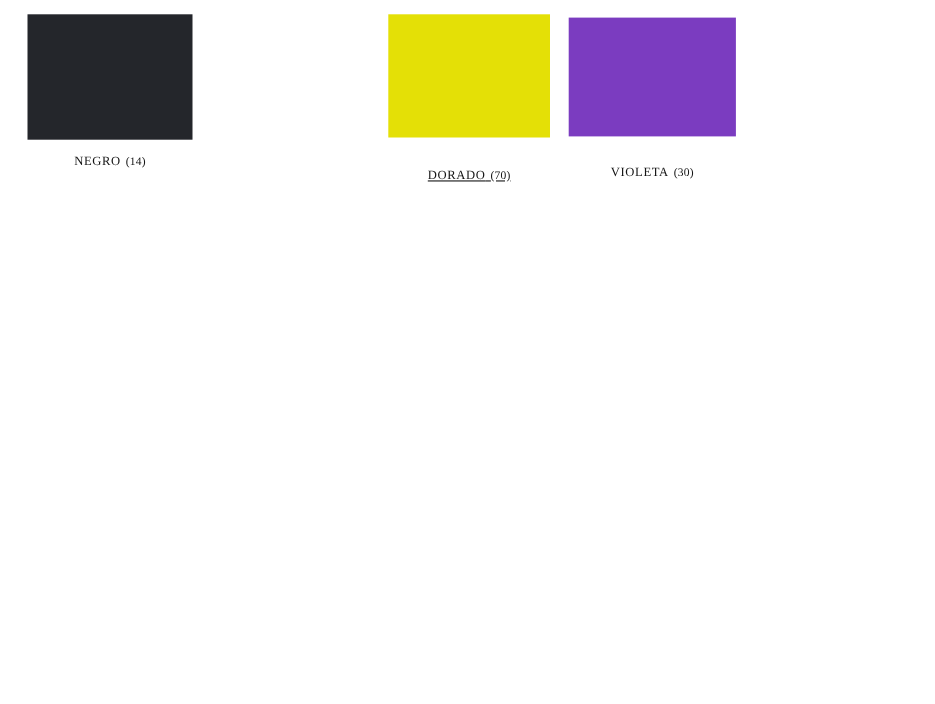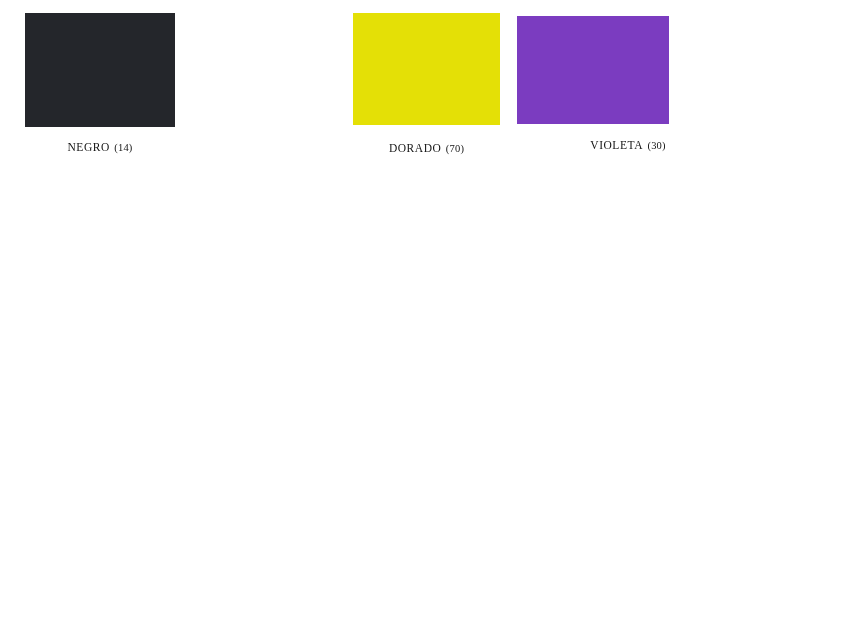--- a/index.html
+++ b/index.html
@@ -51,19 +51,19 @@
 </head>
 <body style="background: rgb(255, 255, 255);">
 
 <div id="palette-board" style="width: 850px; height: 640px; background: rgb(255, 255, 255);">
     <div class="swatch-cell" style="left: 25px; top: 0px; width: 150px; height: 640px;">
       <div class="swatch-chip" style="position: absolute; left: 0px; top: 13px; width: 150px; height: 114px; background: rgb(36, 38, 43);"></div>
       <div class="swatch-caption" style="top: 138px;"><span class="swatch-name">NEGRO</span> <span class="swatch-count">(14)</span></div>
     </div>
     <div class="swatch-cell" style="left: 353px; top: 0px; width: 147px; height: 640px;">
       <div class="swatch-chip" style="position: absolute; left: 0px; top: 13px; width: 147px; height: 112px; background: rgb(228, 224, 6);"></div>
-      <div class="swatch-caption" style="top: 139px;"><span class="swatch-name">DORADO</span> <span class="swatch-count">(70)</span></div>
+      <div class="swatch-caption" style="top: 151px; text-decoration: underline;"><span class="swatch-name">DORADO</span> <span class="swatch-count">(70)</span></div>
     </div>
     <div class="swatch-cell" style="left: 517px; top: 0px; width: 152px; height: 640px;">
       <div class="swatch-chip" style="position: absolute; left: 0px; top: 16px; width: 152px; height: 108px; background: rgb(123, 60, 192);"></div>
-      <div class="swatch-caption" style="top: 136px; margin-left: 35px;"><span class="swatch-name">VIOLETA</span> <span class="swatch-count">(30)</span></div>
+      <div class="swatch-caption" style="top: 148px;"><span class="swatch-name">VIOLETA</span> <span class="swatch-count">(30)</span></div>
     </div>
   </div>
 
 </body></html>

